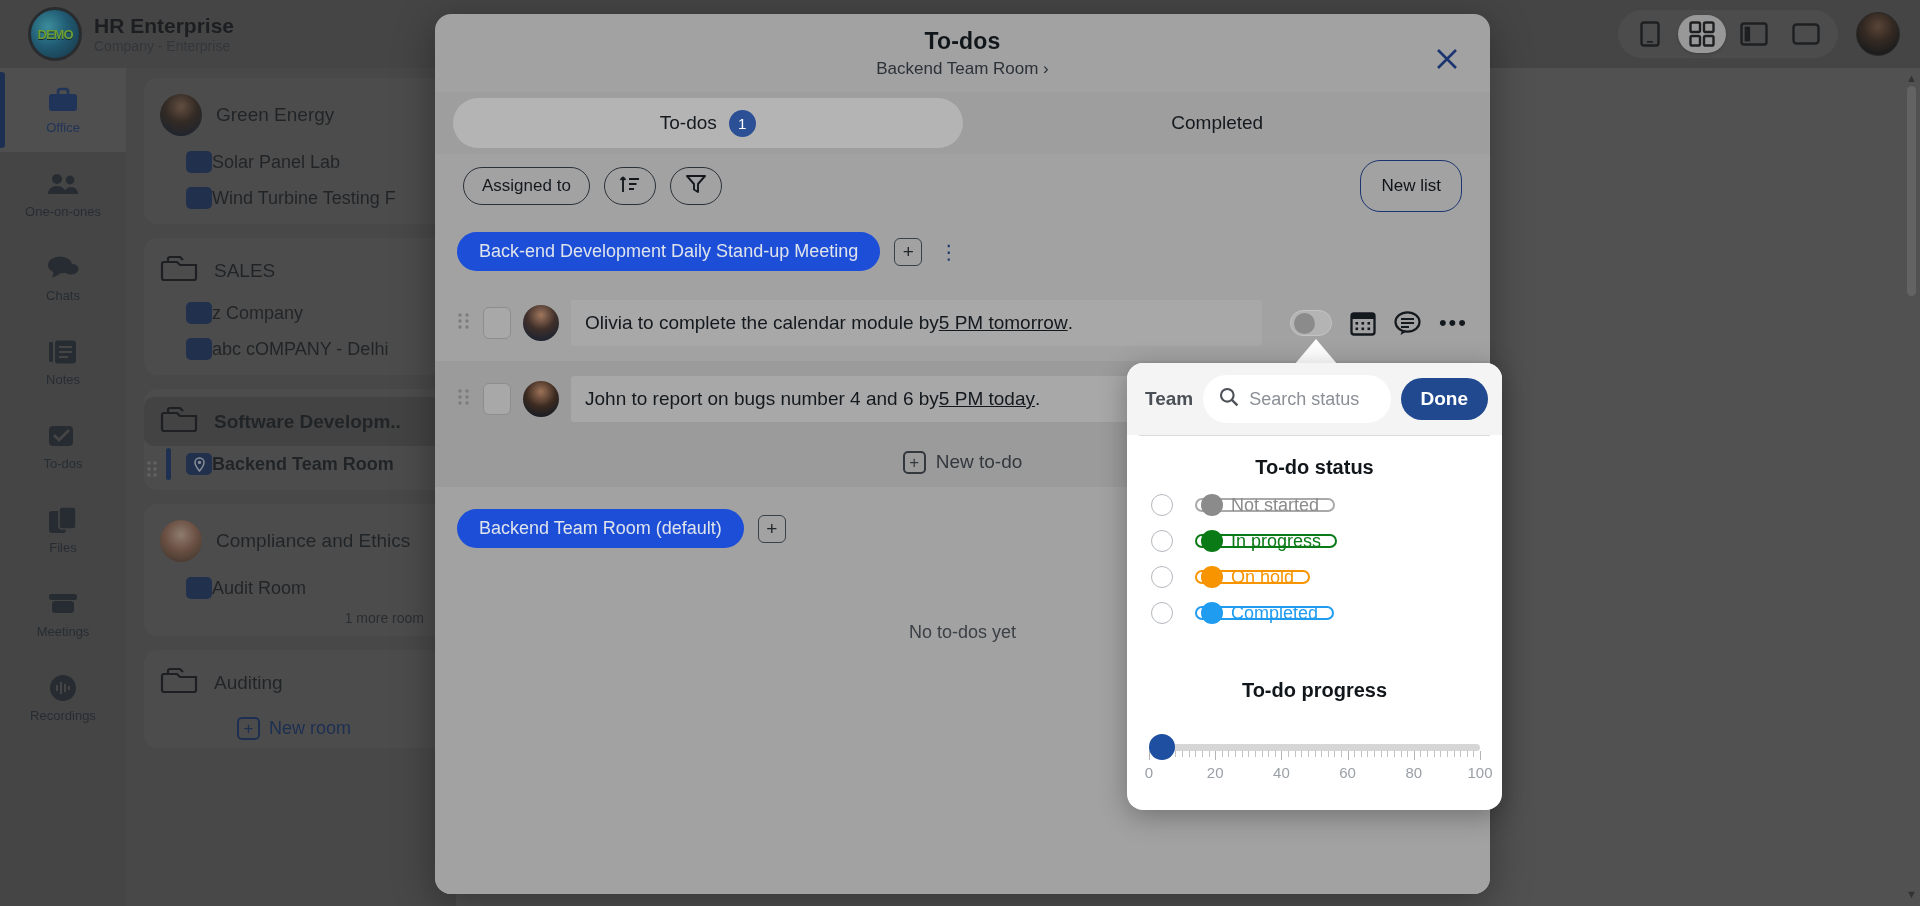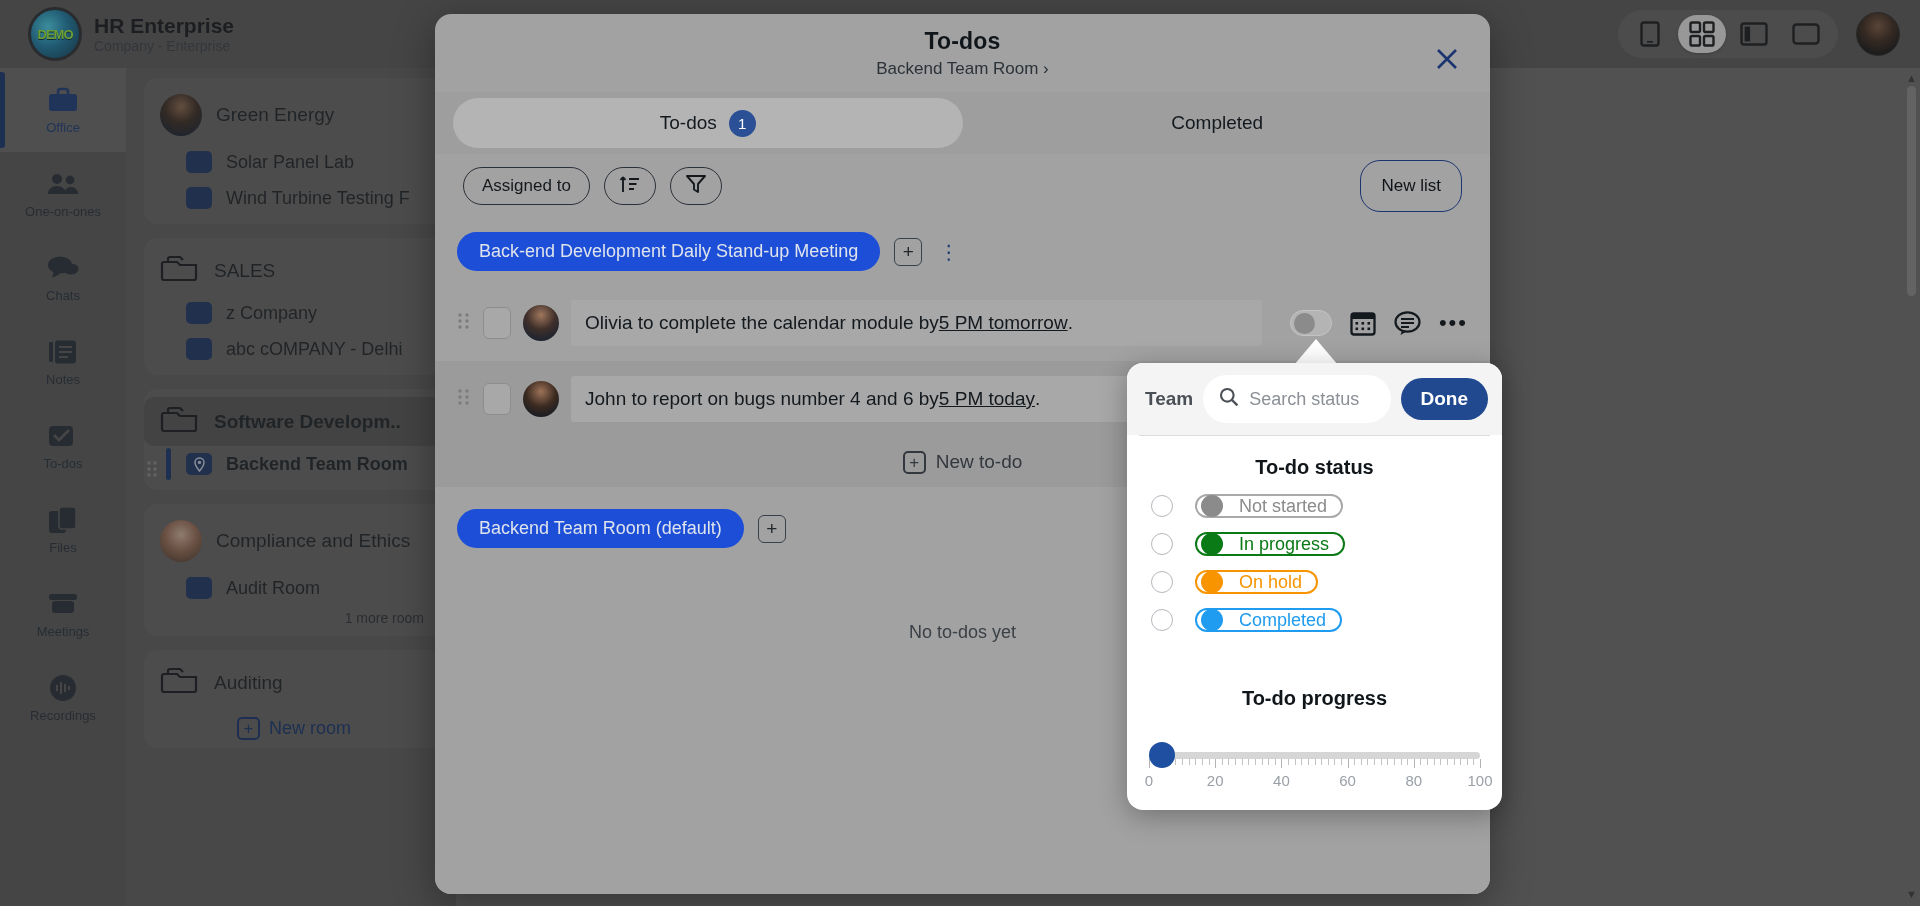--- a/index.html
+++ b/index.html
@@ -81,21 +81,21 @@
     display: flex; align-items: center; gap: 14px;
     padding: 8px 16px; font-size: 19px; color: #1d2227;
   }
   .group-head.sel { background: #565656; border-radius: 10px; font-weight: bold; }
   .ghead-av {
     width: 42px; height: 42px; border-radius: 50%; flex: none;
     background: radial-gradient(circle at 50% 30%, #8d6a52 0%, #3a2b22 45%, #1b2431 80%);
   }
   .ghead-av.b { background: radial-gradient(circle at 50% 35%, #d9b8a2 0%, #9b6f57 45%, #5d4536 85%); }
   .room-row {
-    display: flex; align-items: center; gap: 14px;
+    display: flex; align-items: center; 
     padding: 7px 16px 7px 42px; font-size: 18px; color: #1c2126; position: relative;
   }
   .room-sq { width: 26px; height: 22px; border-radius: 5px; background: #1b3668; flex: none; }
   .room-row.sel { font-weight: bold; }
   .room-row.sel:before {
     content: ""; position: absolute; left: 22px; top: 2px; bottom: 2px;
     width: 5px; background: #17366f; border-radius: 3px;
   }
   .dots6 { position: absolute; left: 2px; top: 14px; width: 12px; }
   .more-room { text-align: right; font-size: 14px; color: #2b3036; padding: 4px 20px 2px 0; }
@@ -238,22 +238,22 @@
   .pop-done {
     height: 42px; background: #20498f; color: #fff; border-radius: 22px;
     padding: 0 20px; display: flex; align-items: center; font-size: 19px; font-weight: bold;
   }
   .pop-divider { height: 1px; background: #dcdcdc; margin: 0 12px; }
   .pop-sect-title { text-align: center; font-size: 20px; font-weight: bold; color: #11161b; padding: 20px 0 8px; }
 
   .st-row { display: flex; align-items: center; gap: 22px; padding: 7px 0 7px 24px; }
   .radio { width: 22px; height: 22px; border-radius: 50%; border: 1.6px solid #b5b9be; flex: none; }
   .st-chip {
-    display: flex; align-items: center; gap: 16px;
-    height: 24px; border-radius: 16px; padding: 0 14px 0 4px; font-size: 18px;
+    display: flex; align-items: center; gap: 8px;
+    height: 14px; border-radius: 16px; padding: 0 14px 0 4px; font-size: 18px;
     border: 2px solid; background: #fff;
   }
   .st-dot { width: 22px; height: 22px; border-radius: 50%; flex: none; }
 
   .pop-slider { padding: 10px 22px 0; }
   .sl-track { position: relative; height: 30px; margin-top: 12px; }
   .sl-bar {
     position: absolute; left: 0; right: 0; top: 12px; height: 7px;
     background: #d6d6d6; border-radius: 4px;
   }

